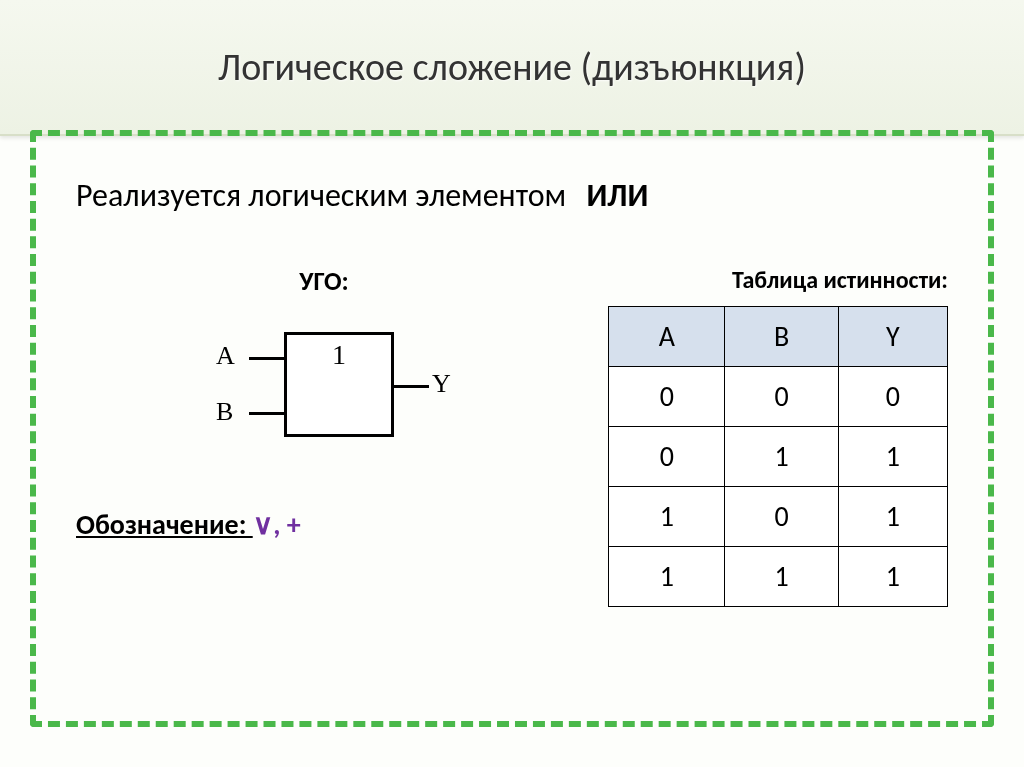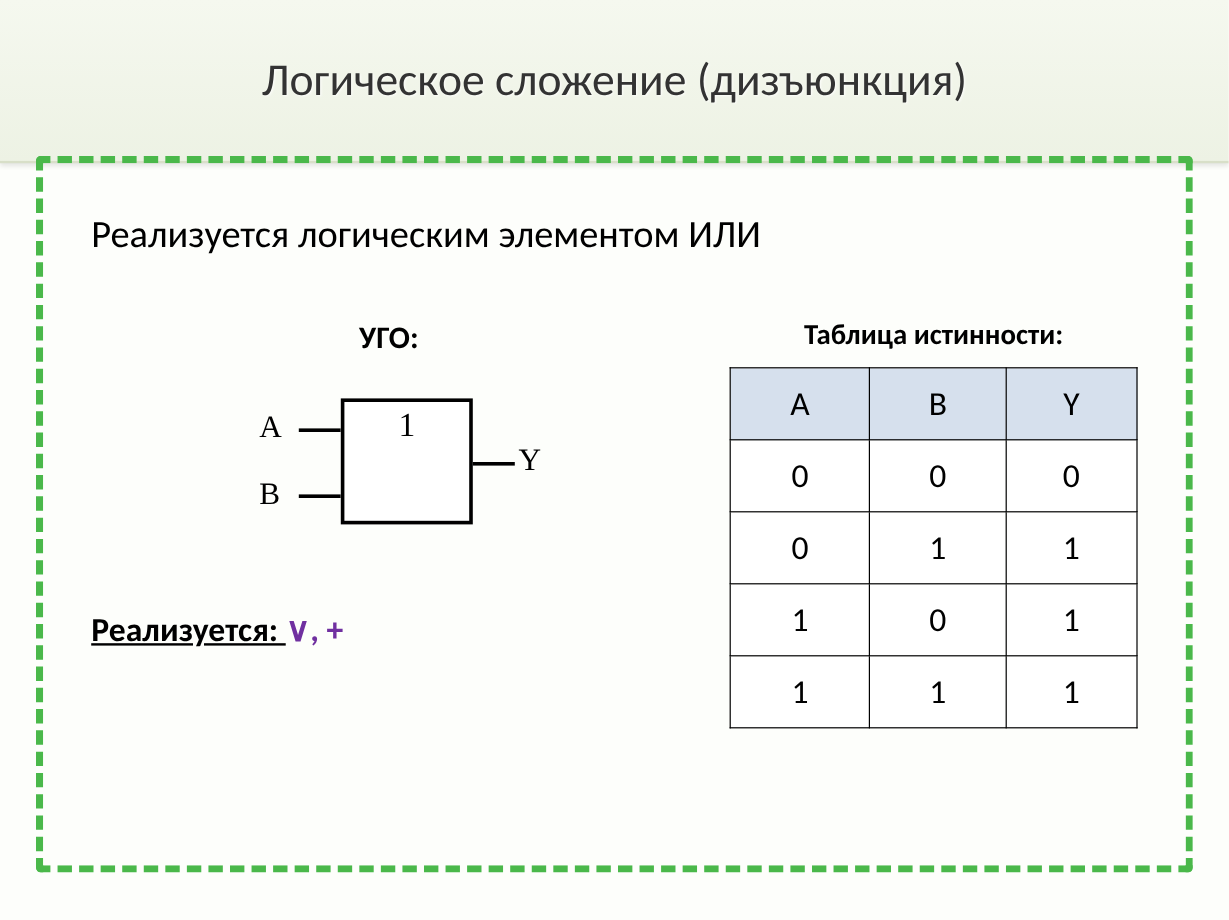--- a/index.html
+++ b/index.html
@@ -33,21 +33,21 @@
       border-radius: 4px;
       padding: 30px 40px;
     }
     .subtitle {
       font-size: 32px;
       font-weight: normal;
       color: #000;
       margin-bottom: 50px;
       margin-top: 10px;
     }
-    .subtitle .strong { font-weight: normal; }
+    .subtitle .strong { font-weight: bold; margin-left: 13px; }
     .two-col {
       display: flex;
       gap: 36px;
       align-items: flex-start;
     }
     .left-col {
       flex: 1;
       position: relative;
     }
     .right-col {
@@ -105,21 +105,21 @@
       margin-top: 40px;
     }
     .notation .symbols {
       color: #7030a0;
       text-decoration: none;
       display: inline-block;
     }
     .table-title {
       font-size: 24px;
       font-weight: bold;
-      text-align: center;
+      text-align: right;
       margin-bottom: 12px;
     }
     .truth-table {
       border-collapse: collapse;
       width: 100%;
     }
     .truth-table th, .truth-table td {
       border: 1.5px solid #000;
       text-align: center;
       padding: 12px 8px;
@@ -156,21 +156,21 @@
         <div class="wire in-a"></div>
         <div class="wire in-b"></div>
         <div class="gate-box">
           <div class="gate-label">1</div>
         </div>
         <div class="wire out-y"></div>
         <div class="pin-label y">Y</div>
       </div>
 
       <div class="notation">
-        <span>Реализуется: </span><span class="symbols">∨, +</span>
+        <span>Обозначение: </span><span class="symbols">∨, +</span>
       </div>
     </div>
 
     <div class="right-col">
       <div class="table-title">Таблица истинности:</div>
       <table class="truth-table">
         <thead>
           <tr>
             <th>A</th>
             <th>B</th>

